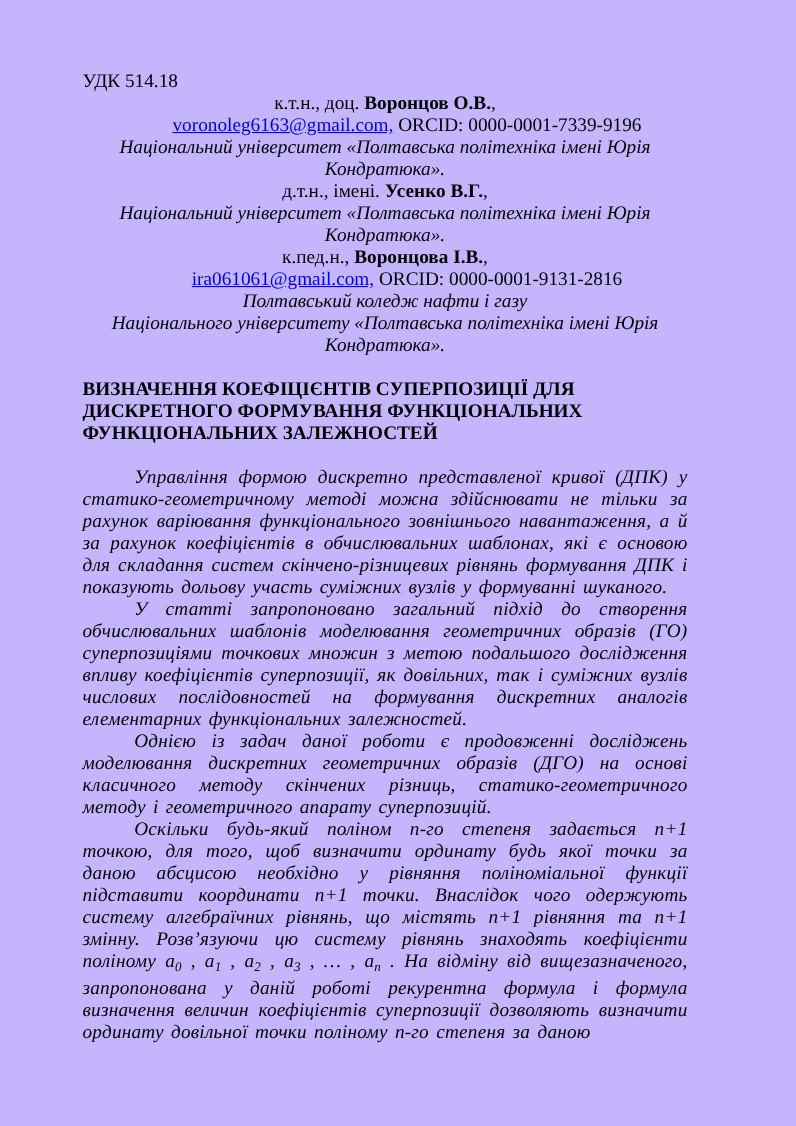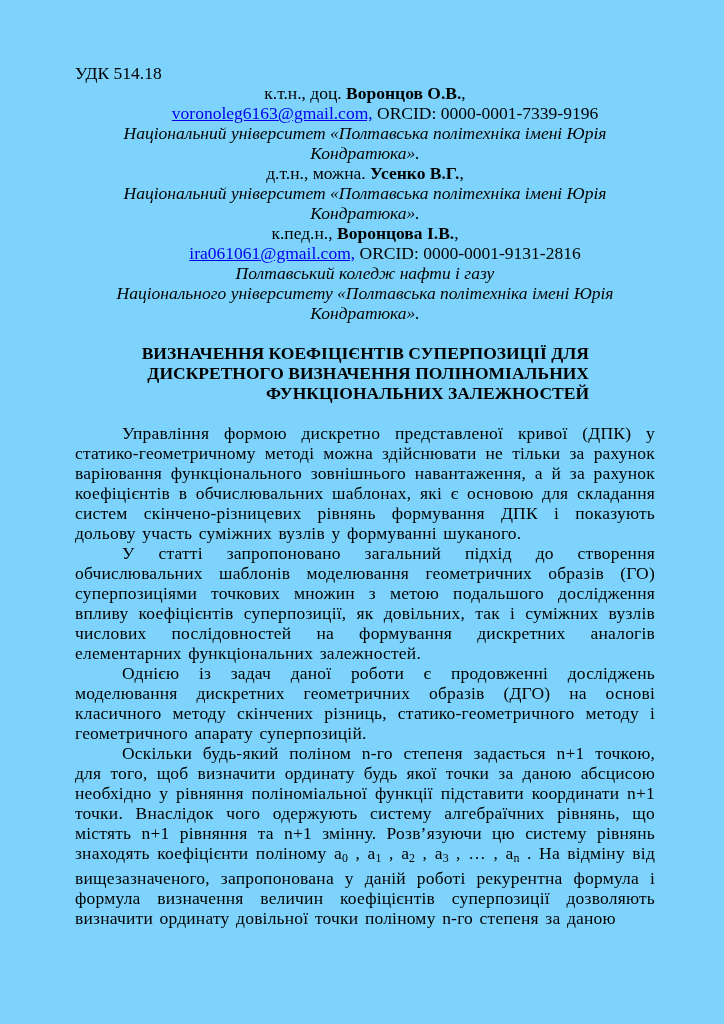--- a/index.html
+++ b/index.html
@@ -4,23 +4,23 @@
 <style>
   html, body {
     margin: 0;
     padding: 0;
     background: #ffffff;
   }
   .page {
     position: relative;
     width: 724px;
     height: 1024px;
-    background: #7dd3fc;
+    background: #c4b5fd;
     box-sizing: border-box;
-    padding: 63px 69px 0 75px;
+    padding: 63px 99px 0 75px;
     font-family: "Liberation Serif", "DejaVu Serif", serif;
     color: #000000;
     font-size: 17.5px;
     line-height: 20px;
     overflow: hidden;
   }
   .udc {
     text-align: left;
     white-space: nowrap;
   }
@@ -33,59 +33,60 @@
   .i { font-style: italic; }
   .b { font-weight: bold; }
   .link {
     color: #0000ee;
     text-decoration: underline;
     cursor: pointer;
     margin-left: 40px;
   }
   .title {
     font-weight: bold;
-    text-align: right;
+    text-align: left;
     margin: 20px 66px 20px 0;
     line-height: 20px;
   }
   .body-block p.para {
     margin: 0;
     text-align: justify;
     text-indent: 47px;
+    font-style: italic;
     word-spacing: 2px;
     letter-spacing: 0.2px;
   }
   .sub {
     font-size: 0.68em;
     vertical-align: -0.28em;
     letter-spacing: 0;
   }
 </style>
 </head>
 <body>
 
 <div class="page">
   <div class="udc">УДК 514.18</div>
   <div class="hdr" id="header-block">
       <div class="hline"><span>к.т.н., доц. </span><span class="b">Воронцов О.В.</span><span>,</span></div>
       <div class="hline"><a class="link">voronoleg6163@gmail.com,</a><span> ORCID: 0000-0001-7339-9196</span></div>
       <div class="hline i"><span>Національний університет «Полтавська політехніка імені Юрія</span></div>
       <div class="hline i"><span>Кондратюка».</span></div>
-      <div class="hline"><span>д.т.н., можна. </span><span class="b">Усенко В.Г.</span><span>,</span></div>
+      <div class="hline"><span>д.т.н., імені. </span><span class="b">Усенко В.Г.</span><span>,</span></div>
       <div class="hline i"><span>Національний університет «Полтавська політехніка імені Юрія</span></div>
       <div class="hline i"><span>Кондратюка».</span></div>
       <div class="hline"><span>к.пед.н., </span><span class="b">Воронцова І.В.</span><span>,</span></div>
       <div class="hline"><a class="link">ira061061@gmail.com,</a><span> ORCID: 0000-0001-9131-2816</span></div>
       <div class="hline i"><span>Полтавський коледж нафти і газу</span></div>
       <div class="hline i"><span>Національного університету «Полтавська політехніка імені Юрія</span></div>
       <div class="hline i"><span>Кондратюка».</span></div>
     </div>
   <div class="title" id="title-block">
       <div>ВИЗНАЧЕННЯ КОЕФІЦІЄНТІВ СУПЕРПОЗИЦІЇ ДЛЯ</div>
-      <div>ДИСКРЕТНОГО ВИЗНАЧЕННЯ ПОЛІНОМІАЛЬНИХ</div>
+      <div>ДИСКРЕТНОГО ФОРМУВАННЯ ФУНКЦІОНАЛЬНИХ</div>
       <div>ФУНКЦІОНАЛЬНИХ ЗАЛЕЖНОСТЕЙ</div>
     </div>
   <div class="body-block" id="body-block">
       <p class="para"><span>Управління формою дискретно представленої кривої (ДПК) у статико-геометричному методі можна здійснювати не тільки за рахунок варіювання функціонального зовнішнього навантаження, а й за рахунок коефіцієнтів в обчислювальних шаблонах, які є основою для складання систем скінчено-різницевих рівнянь формування ДПК і показують дольову участь суміжних вузлів у формуванні шуканого.</span></p>
       <p class="para"><span>У статті запропоновано загальний підхід до створення обчислювальних шаблонів моделювання геометричних образів (ГО) суперпозиціями точкових множин з метою подальшого дослідження впливу коефіцієнтів суперпозиції, як довільних, так і суміжних вузлів числових послідовностей на формування дискретних аналогів елементарних функціональних залежностей.</span></p>
       <p class="para"><span>Однією із задач даної роботи є продовженні досліджень моделювання дискретних геометричних образів (ДГО) на основі класичного методу скінчених різниць, статико-геометричного методу і геометричного апарату суперпозицій.</span></p>
       <p class="para"><span>Оскільки будь-який поліном n-го степеня задається n+1 точкою, для того, щоб визначити ординату будь якої точки за даною абсцисою необхідно у рівняння поліноміальної функції підставити координати n+1 точки. Внаслідок чого одержують систему алгебраїчних рівнянь, що містять n+1 рівняння та n+1 змінну. Розв’язуючи цю систему рівнянь знаходять коефіцієнти поліному </span><span>a</span><span class="sub">0</span><span> , </span><span>a</span><span class="sub">1</span><span> , </span><span>a</span><span class="sub">2</span><span> , </span><span>a</span><span class="sub">3</span><span> ,  … , </span><span>a</span><span class="sub">n</span><span> . На відміну від вищезазначеного, запропонована у даній роботі рекурентна формула і формула визначення величин коефіцієнтів суперпозиції дозволяють визначити ординату довільної точки поліному n-го  степеня за даною</span></p>
     </div>
 </div>
 

